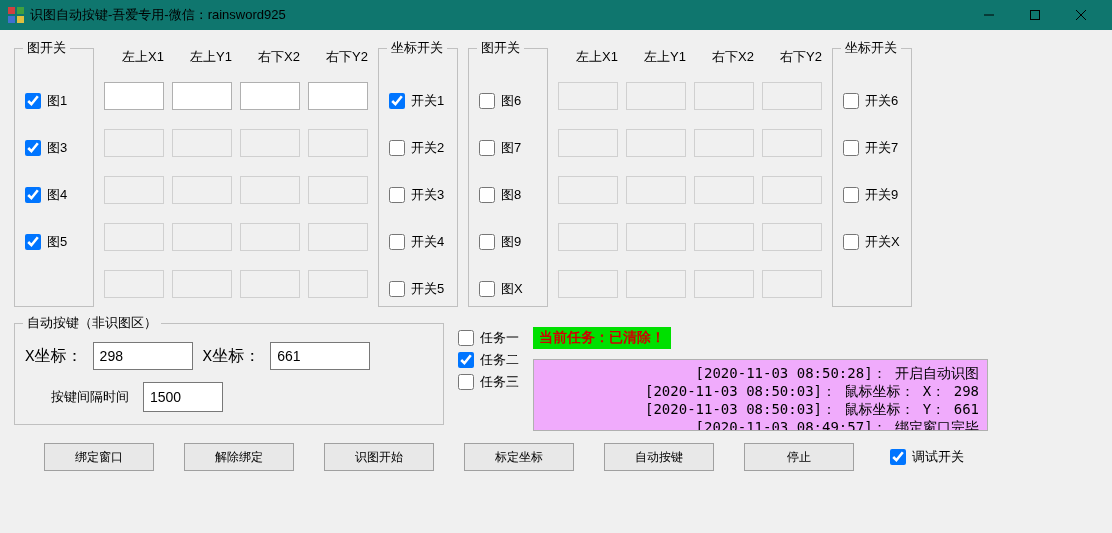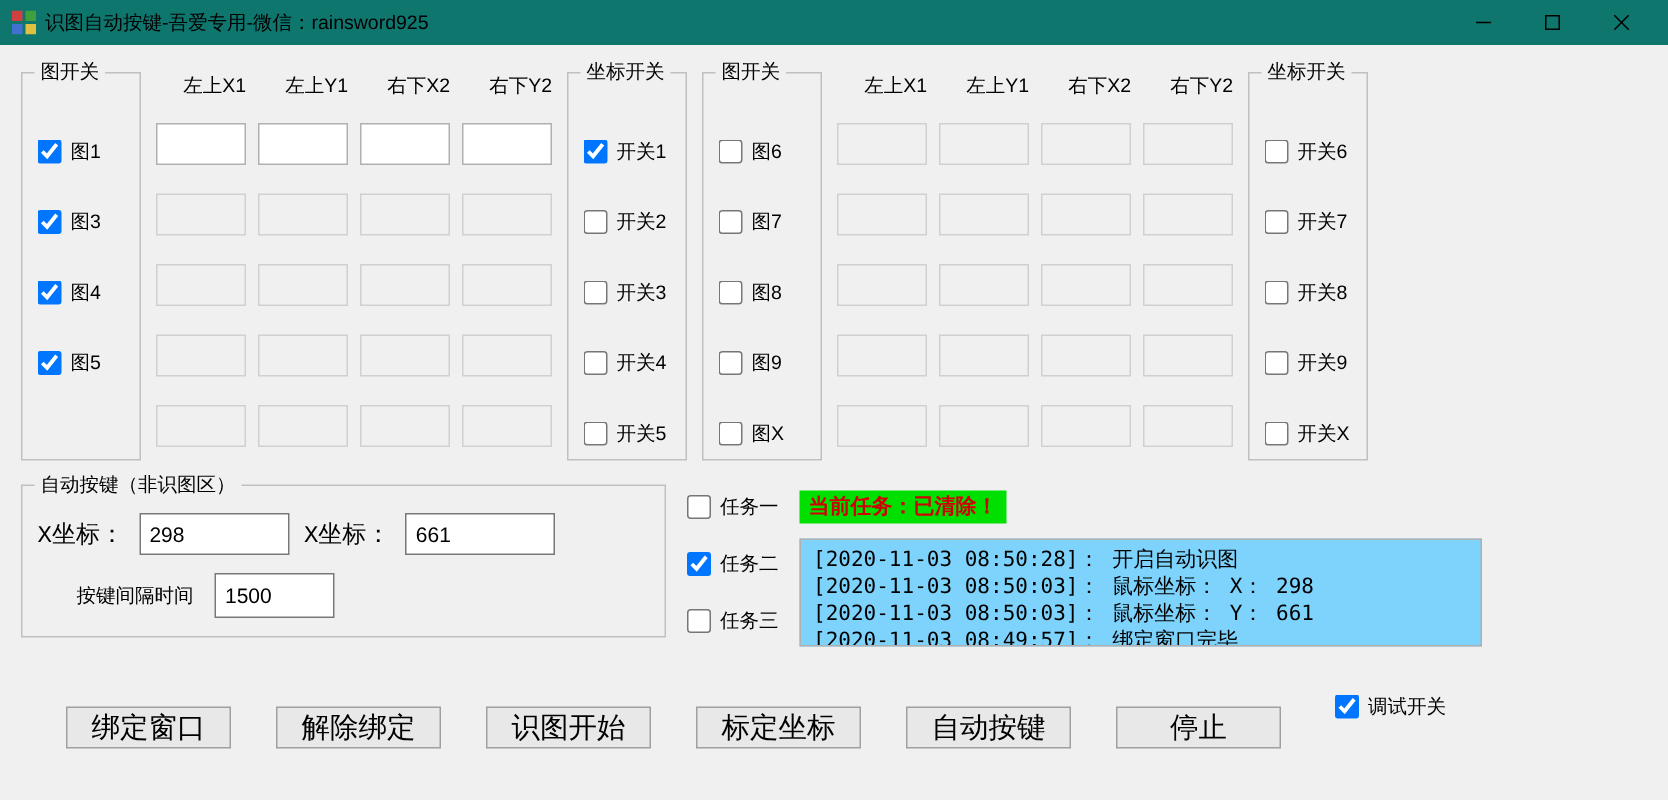--- a/index.html
+++ b/index.html
@@ -22,27 +22,27 @@
 .coordgrid .row input { width: 60px; height: 28px; border: 1px solid #b0b0b0; background: #fff; text-align: center; font-size: 13px; }
 .coordgrid .row input:disabled { background: #f0f0f0; border: 1px solid #d0d0d0; }
 .coordswitch { width: 80px; }
 .lowersection { display: flex; margin-top: 16px; gap: 14px; align-items: flex-start; }
 .autokeybox { width: 430px; }
 .autokeybox .line1 { display: flex; align-items: center; gap: 10px; padding: 4px 0; }
 .autokeybox .line1 span { font-size: 16px; font-family: Liberation Mono, monospace; }
 .autokeybox .line1 input { width: 100px; height: 28px; border: 1px solid #787878; padding: 0 6px; font-size: 14px; }
 .autokeybox .line2 { display: flex; align-items: center; gap: 14px; padding: 8px 0 4px 26px; }
 .autokeybox .line2 input { width: 80px; height: 30px; border: 1px solid #787878; padding: 0 6px; font-size: 14px; }
-.tasks { display: flex; flex-direction: column; gap: 20px; margin-top: 6px; }
+.tasks { display: flex; flex-direction: column; gap: 4px; margin-top: 6px; }
 .tasks label { display: flex; align-items: center; gap: 6px; font-size: 13px; }
 .rightlower { flex: 1; display: flex; flex-direction: column; gap: 10px; margin-top: 4px; }
 .status { background: #00e000; color: #d00000; font-weight: bold; padding: 2px 6px; display: inline-block; font-size: 14px; width: fit-content; }
-.log { border: 1px solid #b0b0b0; background: #7dd3fc; height: 72px; overflow: hidden; font-family: "SimSun", monospace; font-size: 14px; padding: 4px 8px; line-height: 18px; width: 455px; }
+.log { border: 1px solid #b0b0b0; background: #f0abfc; height: 72px; overflow: hidden; font-family: "SimSun", monospace; font-size: 14px; padding: 4px 8px; line-height: 18px; width: 455px; text-align: right; }
 .buttonrow { display: flex; gap: 30px; padding: 12px 30px 0 30px; align-items: center; }
-.buttonrow button { width: 110px; height: 28px; background: #e8e8e8; border: 1px solid #a0a0a0; font-size: 19px; font-family: inherit; cursor: pointer; margin-top: 28px; }
+.buttonrow button { width: 110px; height: 28px; background: #e8e8e8; border: 1px solid #a0a0a0; font-size: 12px; font-family: inherit; cursor: pointer; }
 .buttonrow .dbg { display: flex; align-items: center; gap: 6px; margin-left: 6px; }
 input[type=checkbox] { width: 16px; height: 16px; }
 </style>
 </head>
 <body>
 
 <div class="titlebar">
   <span class="icon">
     <svg width="16" height="16" viewBox="0 0 16 16">
         <rect x="0" y="0" width="7" height="7" fill="#d04040"></rect>
@@ -264,26 +264,20 @@
           </div>
           <div class="row">
             <label>
               <input type="checkbox" style="">
               <span>开关7</span>
             </label>
           </div>
           <div class="row">
             <label>
               <input type="checkbox" style="">
-              <span>开关8</span>
-            </label>
-          </div>
-          <div class="row">
-            <label>
-              <input type="checkbox" style="">
               <span>开关9</span>
             </label>
           </div>
           <div class="row">
             <label>
               <input type="checkbox" style="">
               <span>开关X</span>
             </label>
           </div>
         </div>

